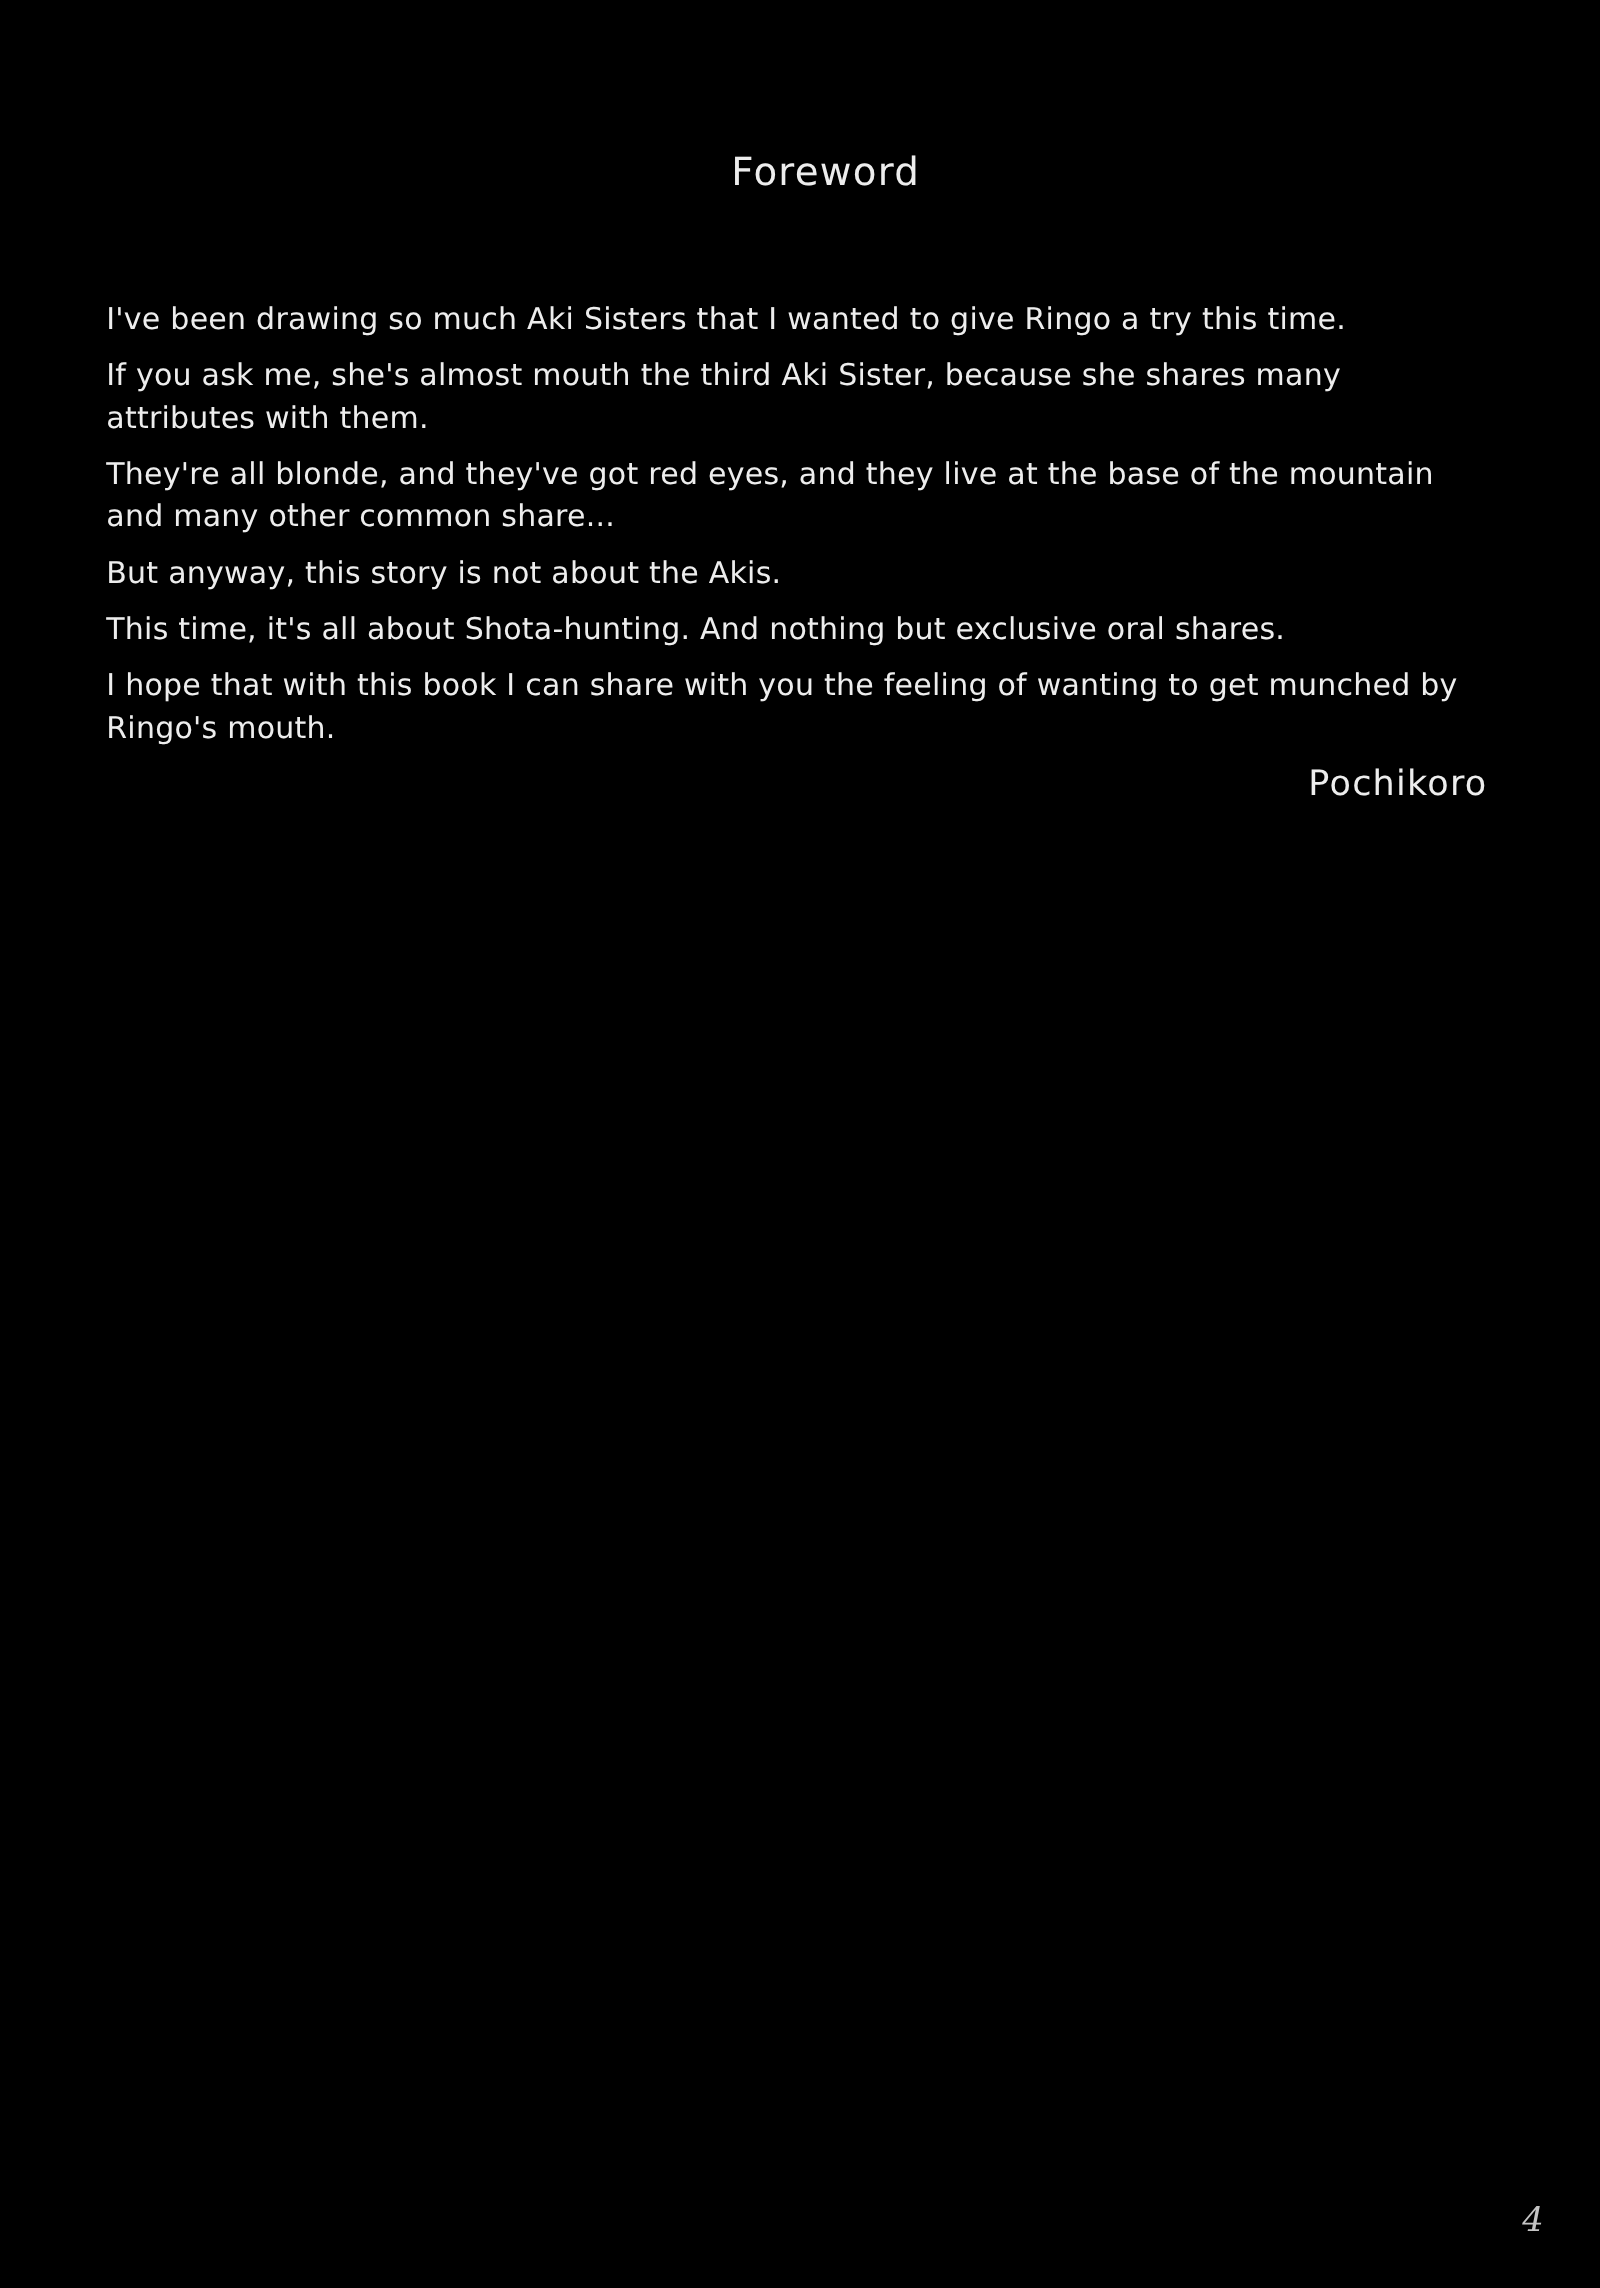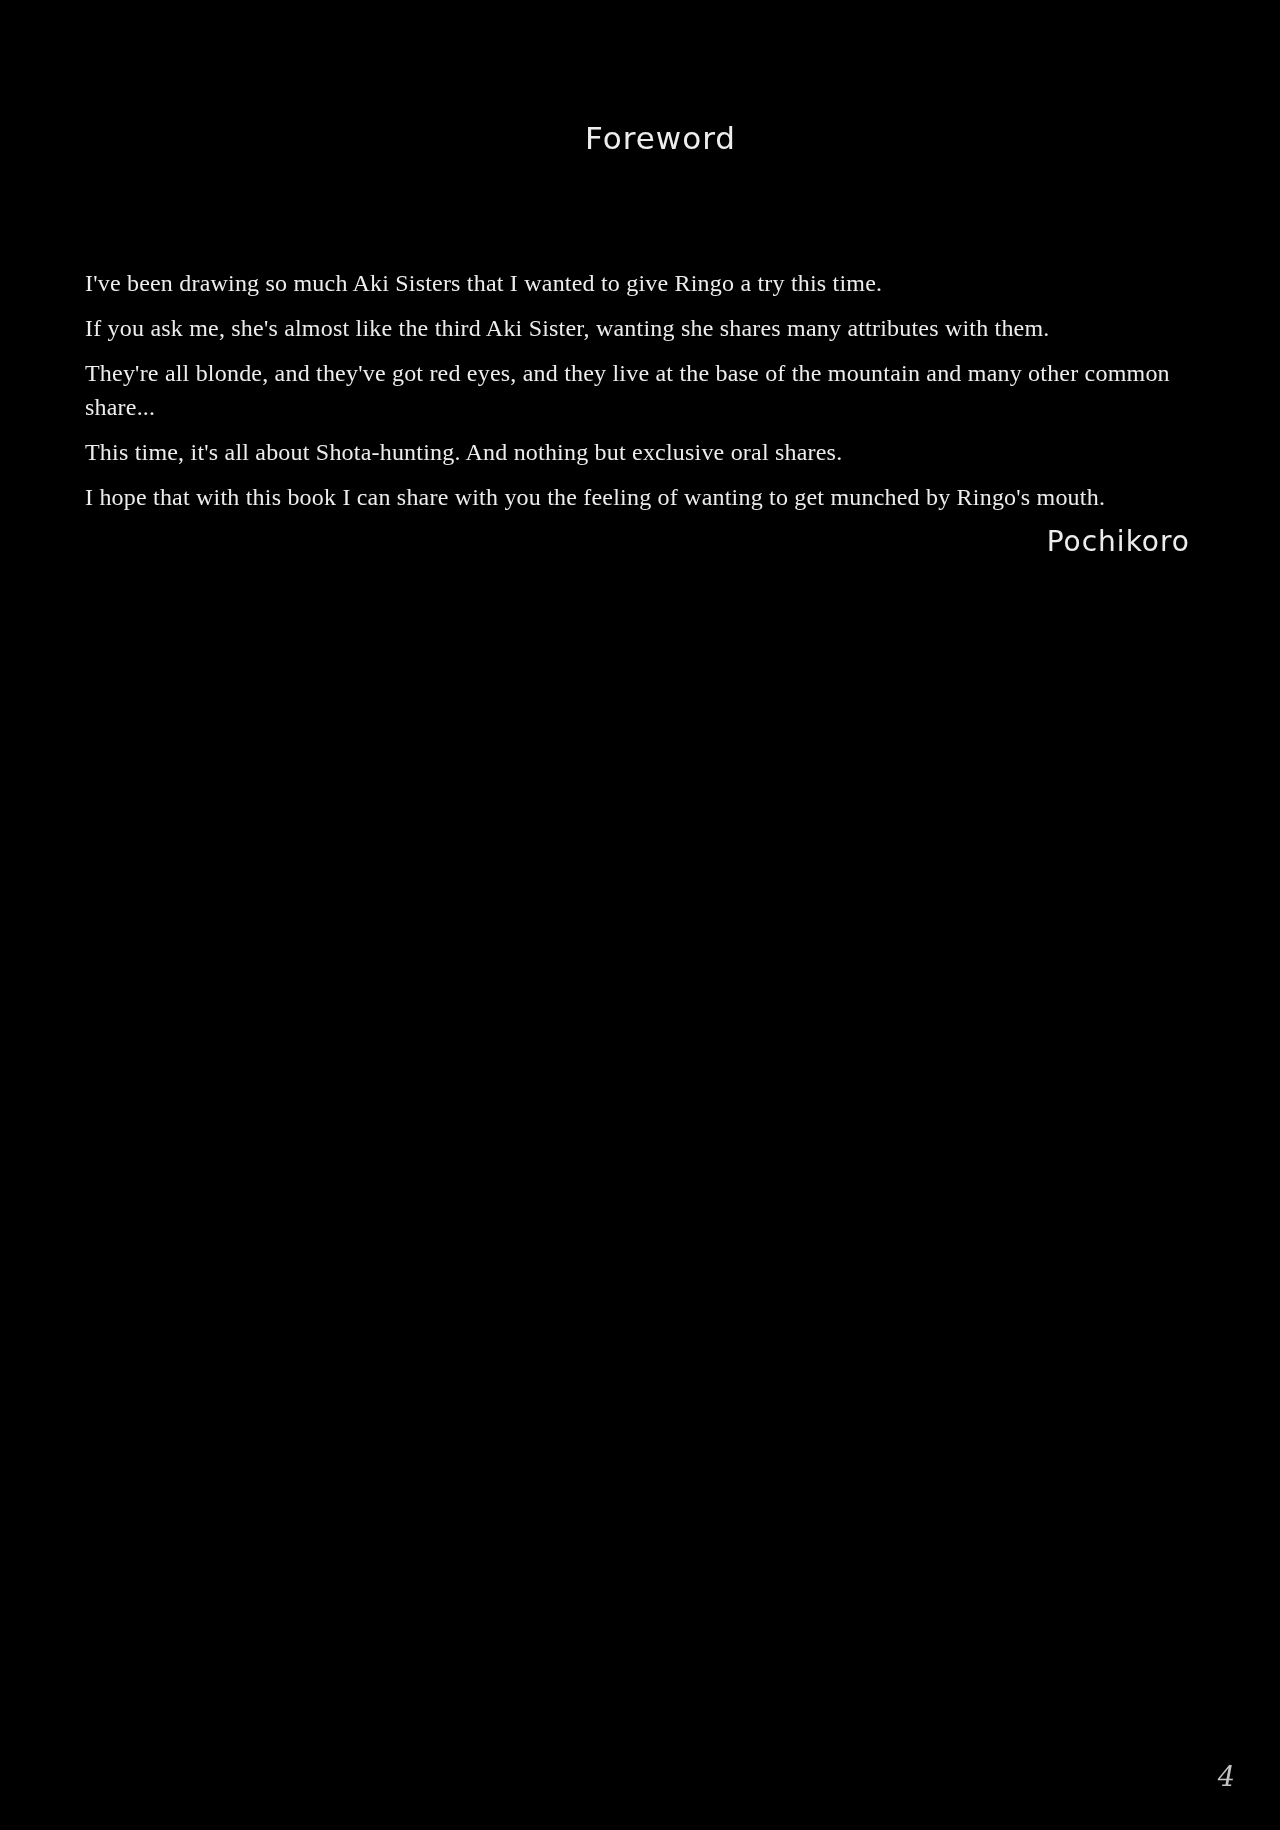--- a/index.html
+++ b/index.html
@@ -24,22 +24,21 @@
     margin: 0;
     padding-top: 120px;
     text-align: center;
     font-size: 31px;
     font-weight: 400;
     letter-spacing: 1px;
     color: var(--text, #ededed);
     padding-left: 41px;
   }
   .body-text {
-    margin: 110px 95px 0 85px;
-    font-family: Liberation Serif, serif;
+    margin: 82px 95px 0 85px;
   }
   .body-text p {
     margin: 0 0 11px 0;
     font-size: 24px;
     line-height: 34px;
     letter-spacing: 0.2px;
     color: var(--text, #ededed);
     text-align: left;
   }
   .signature {
@@ -62,22 +61,23 @@
 </style>
 </head>
 <body>
 
 <div class="page">
 
   <h1 class="title">Foreword</h1>
 
   <div class="body-text">
     <p>I've been drawing so much Aki Sisters that I wanted to give Ringo a try this time.</p>
-    <p>If you ask me, she's almost like the third Aki Sister, wanting she shares many attributes with them.</p>
+    <p>If you ask me, she's almost mouth the third Aki Sister, because she shares many attributes with them.</p>
     <p>They're all blonde, and they've got red eyes, and they live at the base of the mountain and many other common share...</p>
+    <p>But anyway, this story is not about the Akis.</p>
     <p>This time, it's all about Shota-hunting. And nothing but exclusive oral shares.</p>
     <p>I hope that with this book I can share with you the feeling of wanting to get munched by Ringo's mouth.</p>
   </div>
 
   <div class="signature">Pochikoro</div>
 
   <div class="page-number">4</div>
 
 </div>
 

